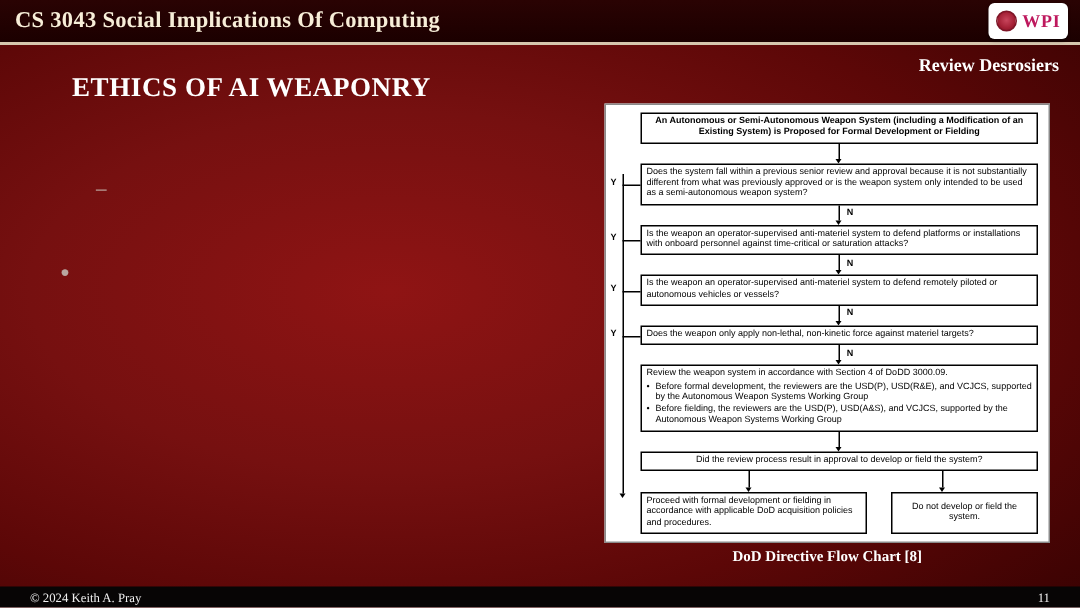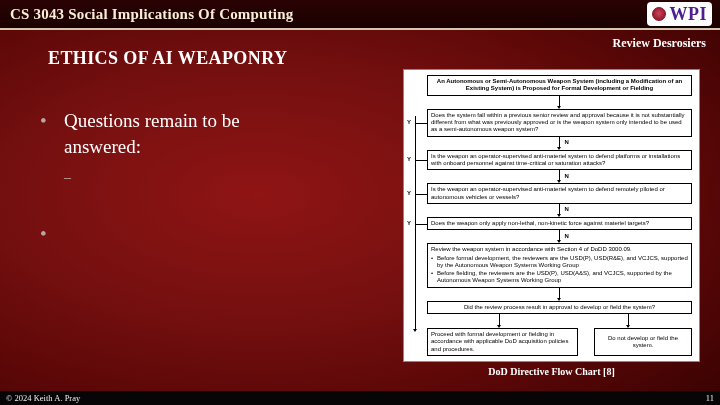--- a/index.html
+++ b/index.html
@@ -24,21 +24,21 @@
     margin-left: auto; background: #ffffff; border-radius: 4px;
     height: 24px; min-width: 48px; padding: 0 5px;
     display: flex; align-items: center; justify-content: center; gap: 4px;
     box-shadow: 0 1px 2px rgba(0,0,0,0.5);
   }
   .wpi-seal {
     width: 14px; height: 14px; border-radius: 50%;
     background: radial-gradient(circle at 50% 45%, #c8455c 0%, #a31f34 60%, #7e1527 100%);
     border: 1px solid #7e1527;
   }
-  .wpi-txt { color: #4c1d95; font-weight: bold; font-size: 18px; letter-spacing: 0.5px; }
+  .wpi-txt { color: #be185d; font-weight: bold; font-size: 12px; letter-spacing: 0.5px; }
 
   .author {
     position: absolute; top: 36px; right: 14px;
     color: #ffffff; font-size: 12px; font-weight: bold;
   }
 
   
   .title {
     position: absolute; left: 48px; top: 48px;
     color: #ffffff; font-size: 18px; font-weight: bold; letter-spacing: 0.4px;
@@ -113,45 +113,41 @@
   .caption {
     position: absolute; left: 403px; top: 366px; width: 297px;
     text-align: center; color: #ffffff; font-weight: bold; font-size: 10px;
   }
 
   
   .footer {
     position: absolute; left: 0; right: 0; bottom: 0; height: 14px;
     background: #070505; color: #eeeeee;
     display: flex; justify-content: space-between; align-items: center;
-    padding: 0 6px; font-size: 8.5px;
+    padding: 0 20px; font-size: 8.5px;
   }
 </style>
 </head>
 <body>
 
 <div class="slide">
 
   <div class="topbar">
     <span class="course">CS 3043 Social Implications Of Computing</span>
     <span class="wpi">
       <span class="wpi-seal"></span>
       <span class="wpi-txt">WPI</span>
     </span>
   </div>
 
   <div class="author">Review Desrosiers</div>
 
   <div class="title">ETHICS OF AI WEAPONRY</div>
 
   <div class="content">
-    <div class="bullet l1">
-      <span class="marker"></span>
-      <span class="txt">Questions remain to be answered:</span>
-    </div>
     <div class="bullet l2">
       <span class="marker"></span>
     </div>
     <div class="bullet l1 gap-big">
       <span class="marker"></span>
     </div>
   </div>
 
   <div class="panel">
     <div class="rail"></div>

